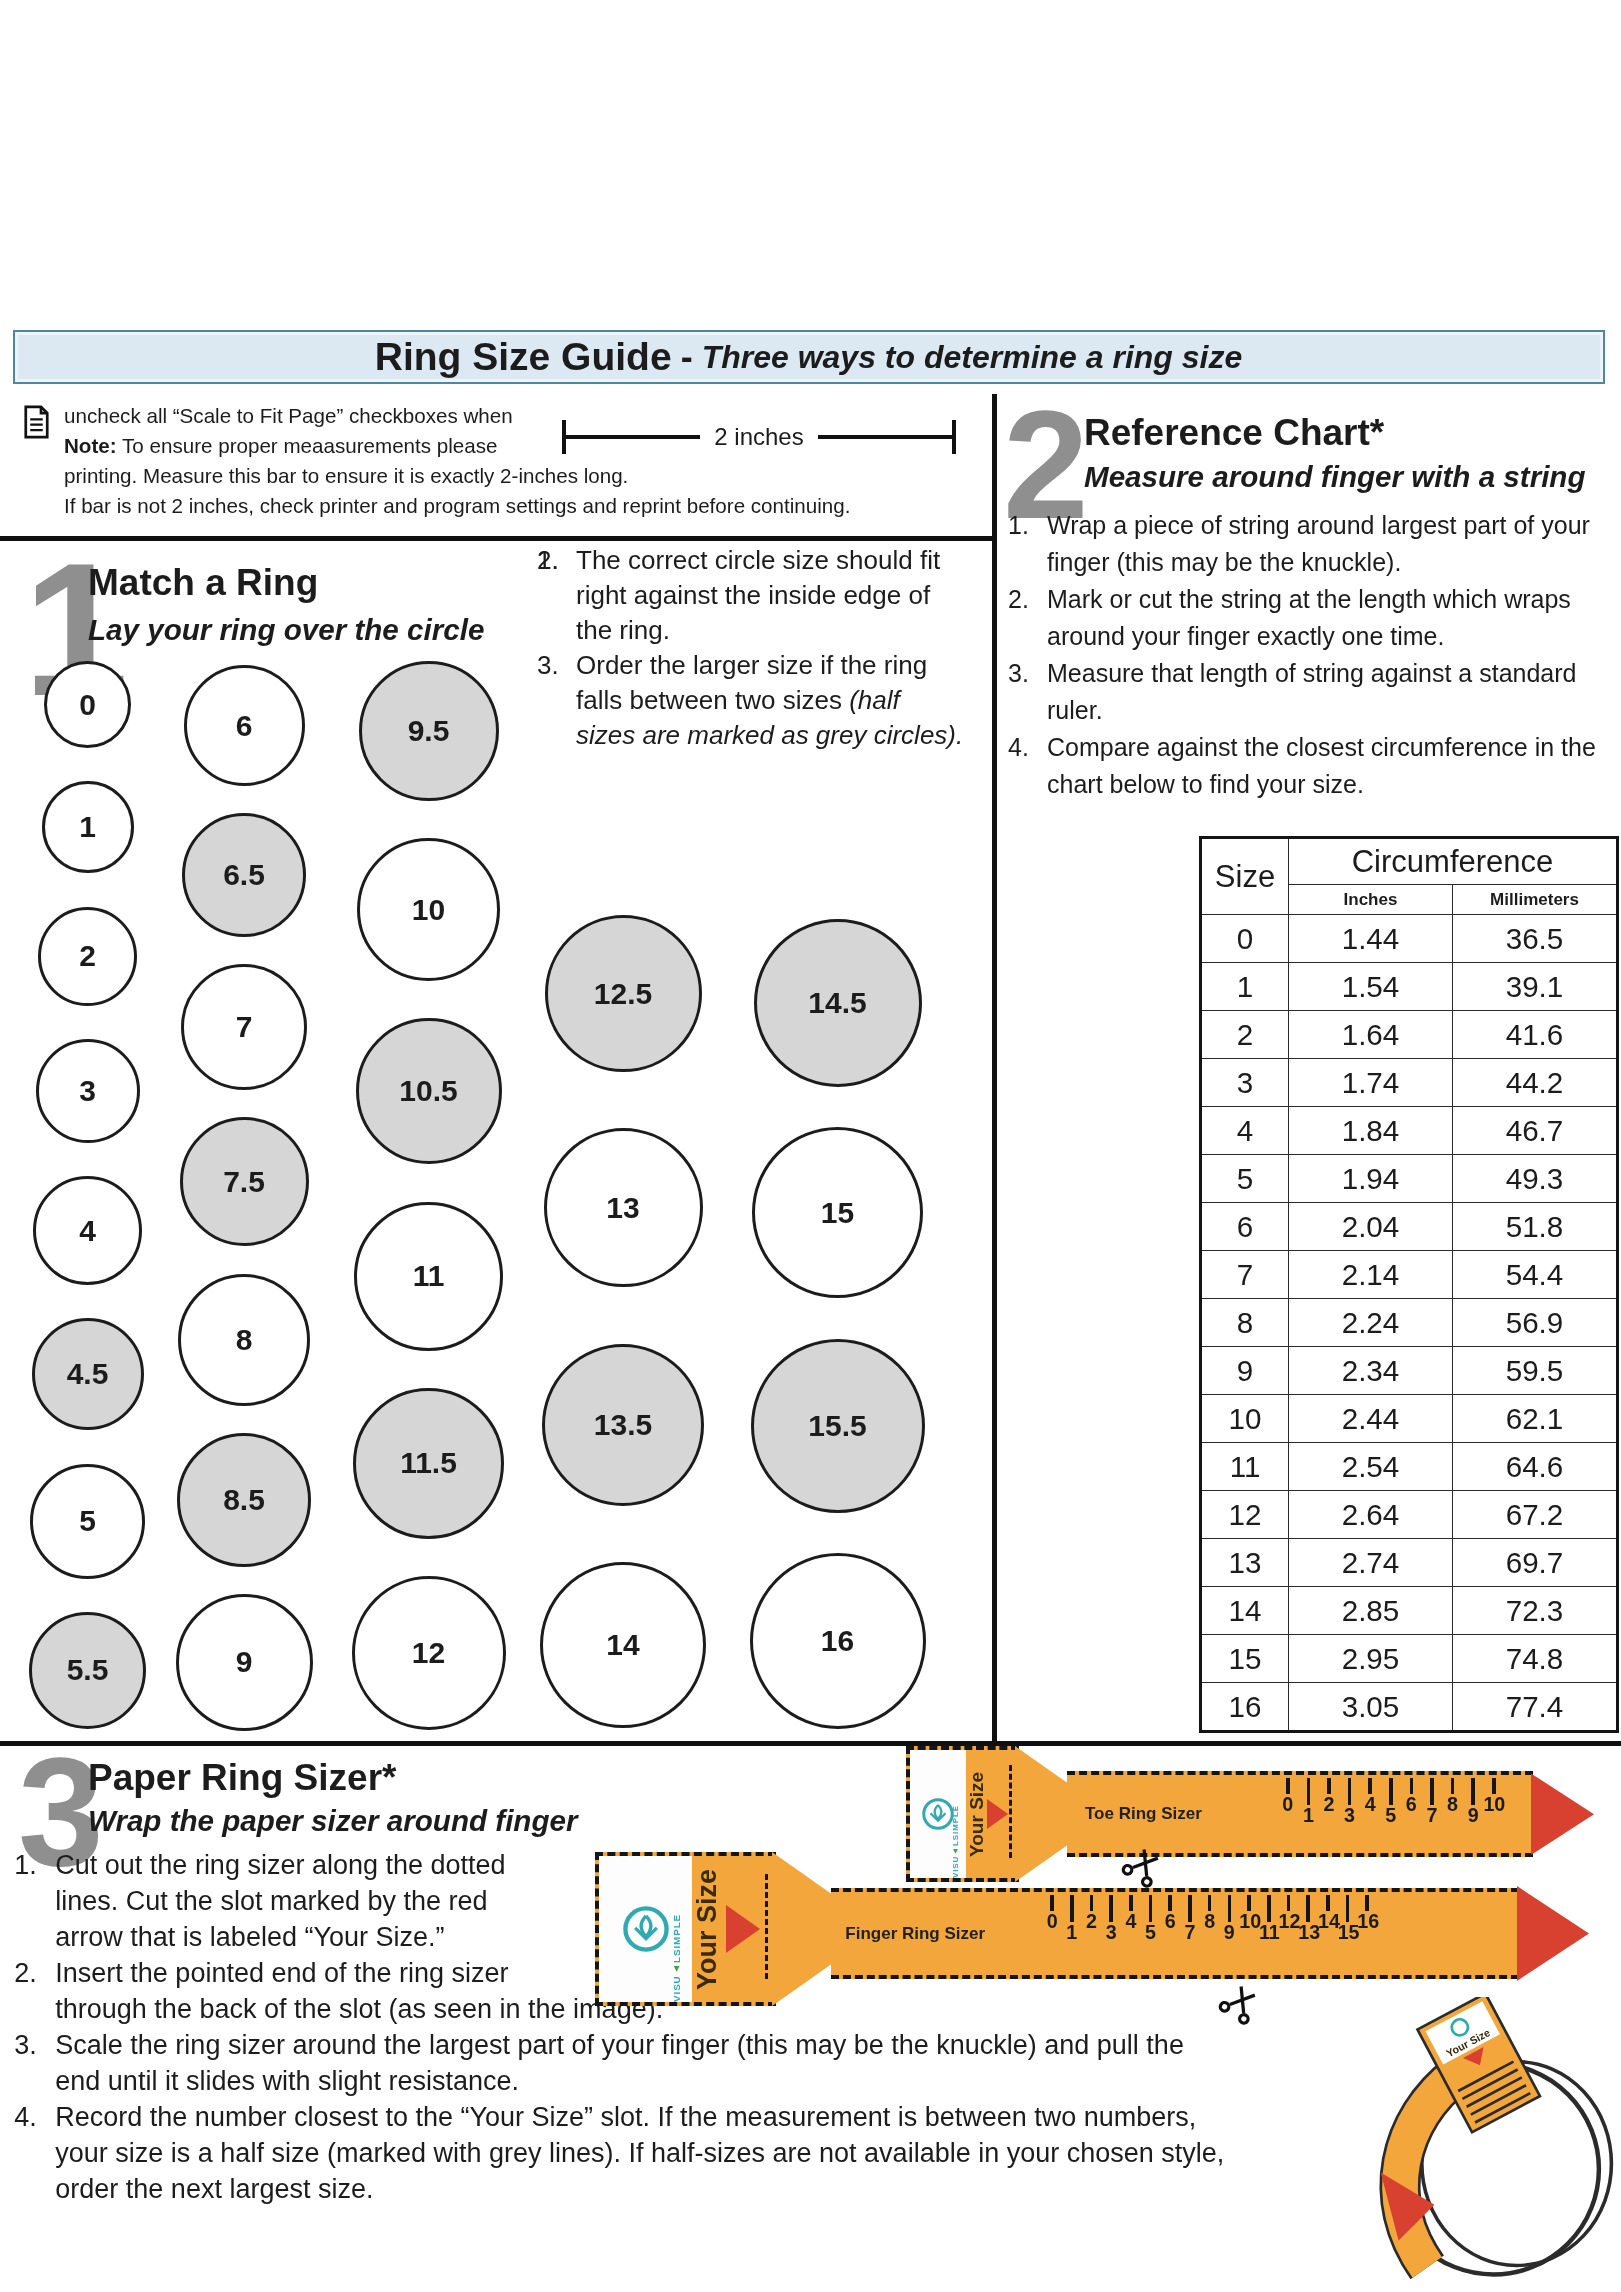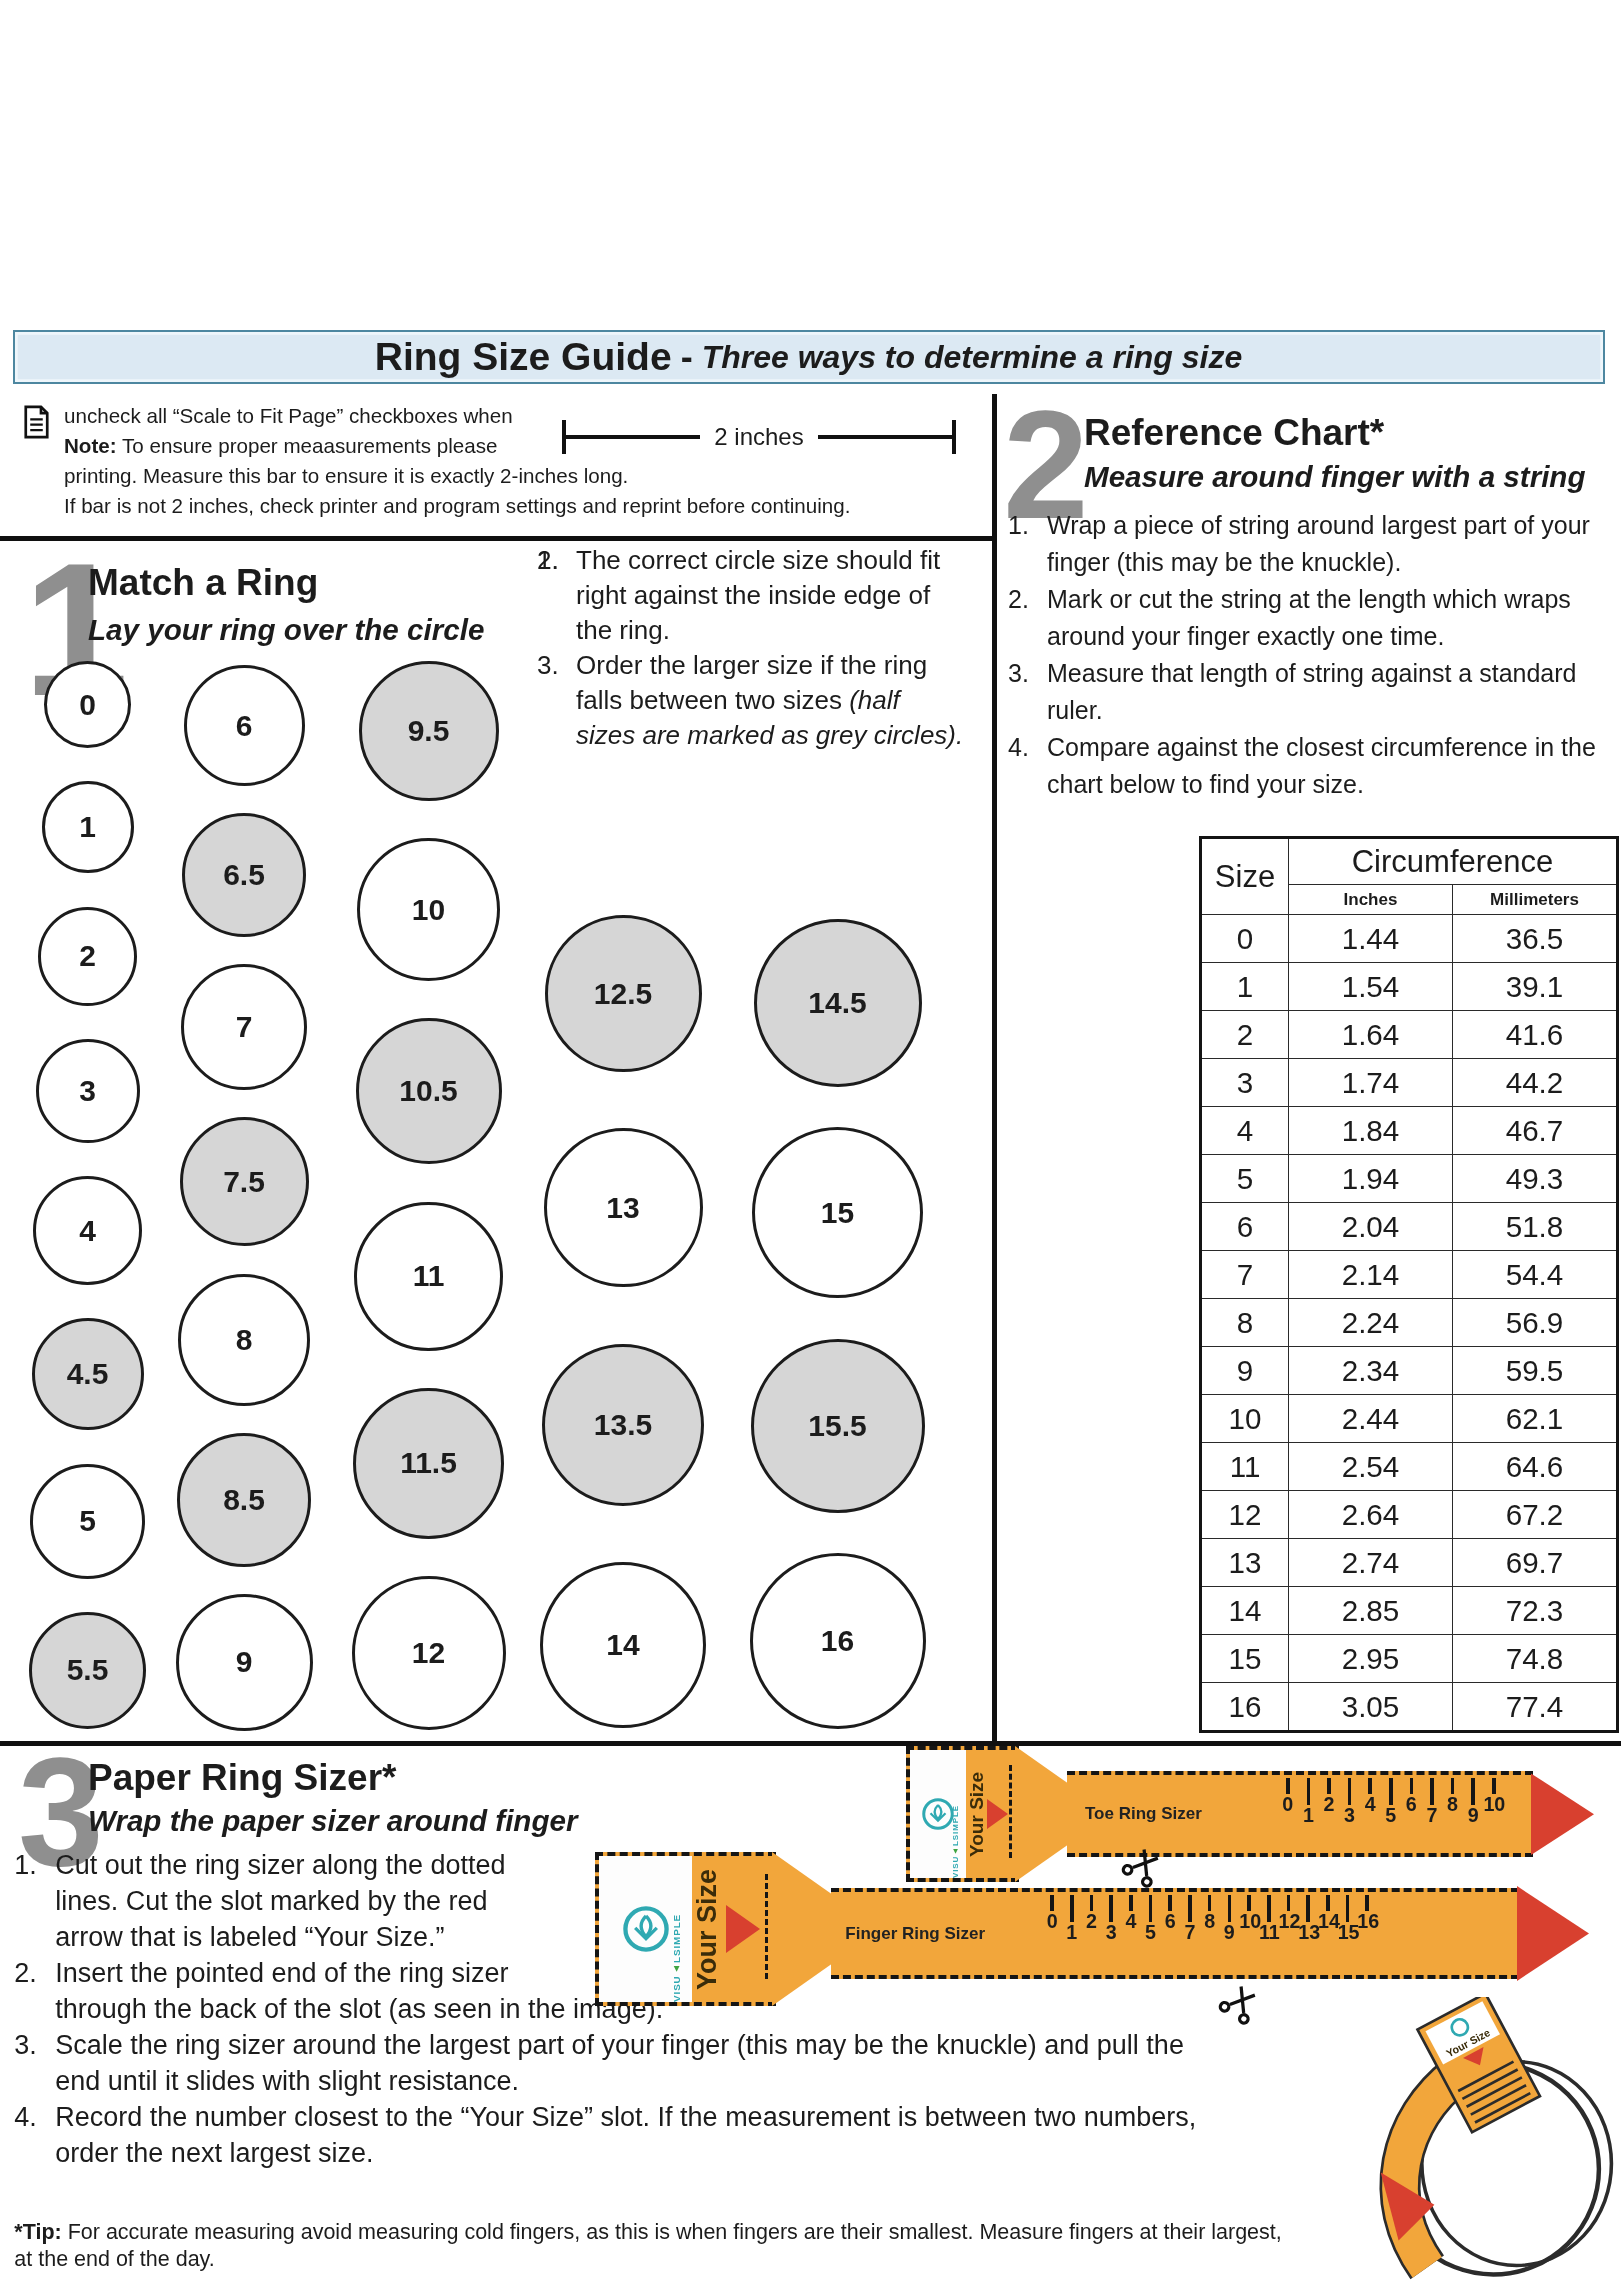--- a/index.html
+++ b/index.html
@@ -377,26 +377,23 @@
   <div class="sec-sub s-3">Wrap the paper sizer around finger</div>
   <div class="ins-list" id="ins-sizer">
       <div class="s3-line"><span class="ins-num">1.</span><span>Cut out the ring sizer along the dotted</span></div>
       <div class="s3-line"><span>lines. Cut the slot marked by the red</span></div>
       <div class="s3-line"><span>arrow that is labeled “Your Size.”</span></div>
       <div class="s3-line"><span class="ins-num">2.</span><span>Insert the pointed end of the ring sizer</span></div>
       <div class="s3-line"><span>through the back of the slot (as seen in the image).</span></div>
       <div class="s3-line"><span class="ins-num">3.</span><span>Scale the ring sizer around the largest part of your finger (this may be the knuckle) and pull the</span></div>
       <div class="s3-line"><span>end until it slides with slight resistance.</span></div>
       <div class="s3-line"><span class="ins-num">4.</span><span>Record the number closest to the “Your Size” slot. If the measurement is between two numbers,</span></div>
+      <div class="s3-line"><span>your size is a half size (marked with grey lines). If half-sizes are not available in your chosen style,</span></div>
       <div class="s3-line"><span>order the next largest size.</span></div>
     </div>
-  <div class="tip-block">
-    <b>*Tip:</b>
-    <span>For accurate measuring avoid measuring cold fingers, as this is when fingers are their smallest. Measure fingers at their largest, at the end of the day.</span>
-  </div>
 
   <div class="sizer sizer-toe">
     <div class="stub">
       <div class="stub-white">
         <svg width="36" height="36" viewBox="0 0 48 48">
             <circle cx="24" cy="24" r="19" fill="none" stroke="#2FA9B2" stroke-width="4"></circle>
             <path d="M24 12 q9 9 0 19 q-9 -10 0 -19" fill="none" stroke="#2FA9B2" stroke-width="3"></path>
             <path d="M14 23 l10 10 l10 -10" fill="none" stroke="#2FA9B2" stroke-width="3"></path>
           </svg>
       </div>

